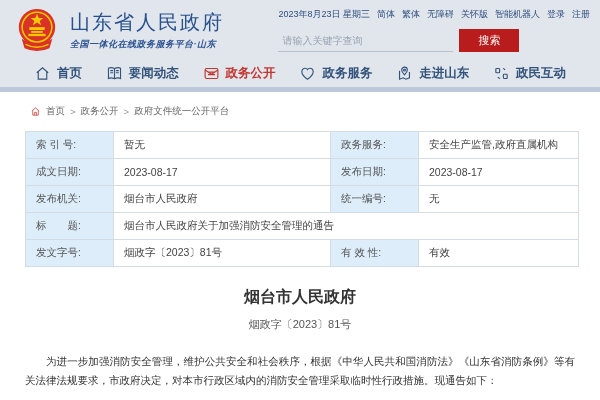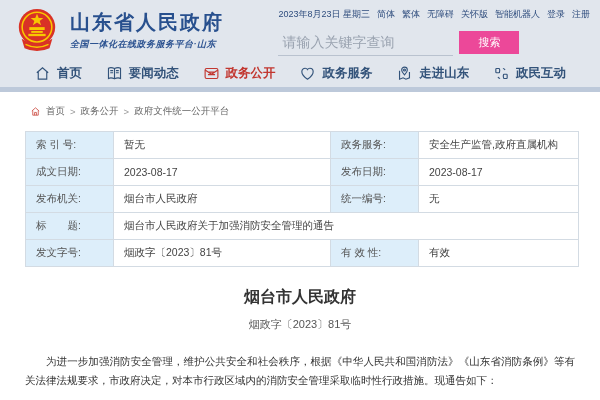--- a/index.html
+++ b/index.html
@@ -3,30 +3,30 @@
 <meta charset="utf-8">
 <style>
   * { margin:0; padding:0; box-sizing:border-box; }
   html,body { width:600px; height:400px; overflow:hidden; }
   body { font-family:"Liberation Sans","DejaVu Sans",sans-serif; background:#ffffff; color:#333; }
 
   
   .header { background:#e1e6ed; height:60px; position:relative; padding:0 12px; }
   .brand { position:absolute; left:14px; top:6px; display:flex; align-items:center; }
   .emblem { width:46px; height:48px; margin-right:10px; }
-  .brand-text .site-title { font-size:20px; font-weight:bold; color:#28508e; letter-spacing:2px; line-height:1.2; }
+  .brand-text .site-title { font-size:20px; font-weight:normal; color:#28508e; letter-spacing:2px; line-height:1.2; }
   .brand-text .site-subtitle { font-size:9px; font-weight:bold; color:#2d5391; margin-top:4px; letter-spacing:0.5px;font-style:italic; }
 
   .header-right { position:absolute; right:10px; top:8px; text-align:right; }
   .top-links { font-size:9px; color:#2f4d7e; display:flex; gap:7px; justify-content:flex-end; align-items:center; }
   .top-links a { color:#2f4d7e; text-decoration:none; }
   .search-row { margin-top:8px; display:flex; align-items:center; }
-  .search-input { width:175px; background:transparent; border:none; border-bottom:1px solid #b9c2cf; font-size:14px; color:#555; padding:5px 4px; outline:none; }
+  .search-input { width:175px; background:transparent; border:none; border-bottom:1px solid #b9c2cf; font-size:10px; color:#555; padding:5px 4px; outline:none; }
   .search-input::placeholder { color:#9aa3b0; }
-  .search-btn { width:60px; height:23px; margin-left:6px; background:#ec4899; color:#fff; border:none; font-size:11px; cursor:pointer; }
+  .search-btn { width:60px; height:23px; margin-left:6px; background:#b91c1c; color:#fff; border:none; font-size:11px; cursor:pointer; }
 
   
   .nav { background:#e1e6ed; height:32px; display:flex; justify-content:space-between; align-items:center; padding:0 34px; border-bottom:5px solid #bdc9da; }
   .nav-item { display:flex; align-items:center; gap:6px; color:#33537a; font-size:12.5px; font-weight:bold; text-decoration:none; cursor:pointer; }
   .nav-item svg { width:17px; height:17px; stroke:#33537a; fill:none; stroke-width:1.6; }
   .nav-item.active { color:#c23730; }
   .nav-item.active svg { stroke:#c23730; }
 
   
   .breadcrumb { display:flex; align-items:center; gap:5px; padding:12px 0 0 30px; font-size:9.5px; color:#666; height:26px; }

